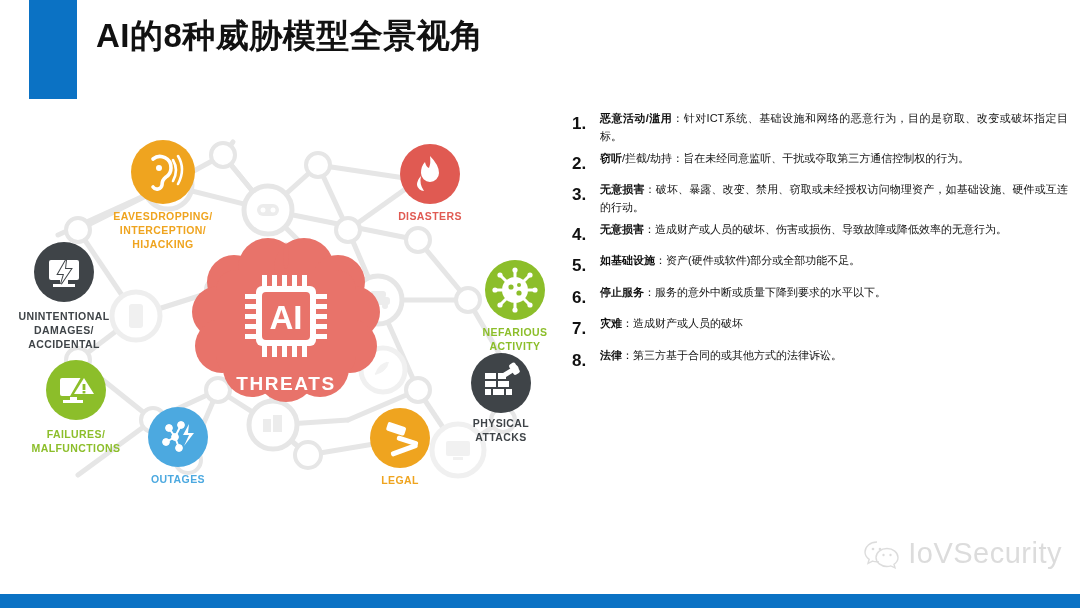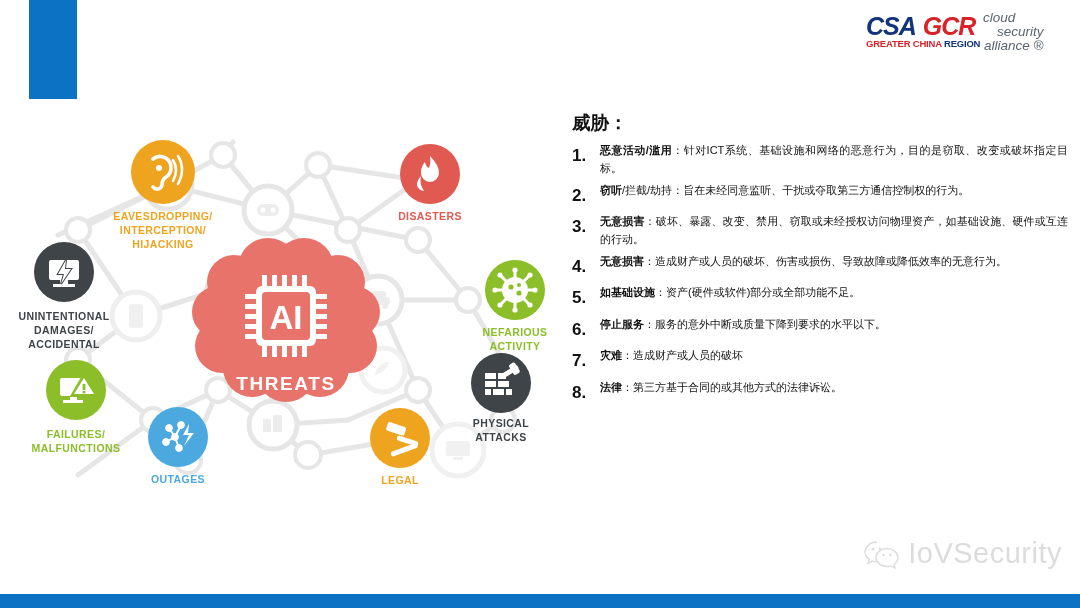--- a/index.html
+++ b/index.html
@@ -68,35 +68,22 @@
   
   .bottom-bar{position:absolute;left:0;bottom:0;width:1080px;height:14px;background:#0b72c4;}
 </style>
 </head>
 <body>
 
 <div class="slide">
 
   <div class="accent-bar"></div>
 
-
-  <div class="logo">
-    <div class="logo-row1">
-      <span class="logo-csa">CSA</span>
-      <span class="logo-gcr">GCR</span>
-    </div>
-    <div class="logo-gcr-line">
-      <span class="gcr-greater">GREATER</span>
-      <span class="gcr-china">CHINA</span>
-      <span class="gcr-region">REGION</span>
-    </div>
-    <div class="logo-cloud">cloud</div>
-    <div class="logo-security">security</div>
-    <div class="logo-alliance">alliance ®</div>
-  </div>
+  <div class="page-title">AI的8种威胁模型全景视角</div>
+
 
   <div class="graphic">
     <svg width="540" height="400" viewBox="0 0 540 400" xmlns="http://www.w3.org/2000/svg">
       <defs>
         <g id="ringnode">
           <circle r="19" fill="#fff" stroke="#e3e3e3" stroke-width="4"></circle>
         </g>
       </defs>
 
       <g stroke="#e6e6e6" stroke-width="5" fill="none" stroke-linecap="round">
@@ -402,21 +389,20 @@
         <g transform="translate(412,54)" fill="#fff">
           <path d="M0 -18 q9 9 9 17 a9 9 0 0 1 -18 0 q0 -7 4 -11 q1 5 4 6 q2 -5 1 -12 z"></path>
           <path d="M-9 2 q-4 4 -4 9 a7 7 0 0 0 7 6 q-5 -7 -3 -15 z"></path>
         </g>
         <text x="412" y="100" text-anchor="middle" fill="#e05a52" font-family="Liberation Sans, sans-serif" font-size="10.5" font-weight="bold" letter-spacing=".4">DISASTERS</text>
       </g>
     </svg>
   </div>
 
   <div class="threats">
-    <div class="threats-heading">威胁：</div>
     <ol class="threat-list">
       <li class="threat-item">
         <span class="threat-num">1.</span>
         <span class="threat-text"><b>恶意活动/滥用</b><span>：针对ICT系统、基础设施和网络的恶意行为，目的是窃取、改变或破坏指定目标。</span></span>
       </li>
       <li class="threat-item">
         <span class="threat-num">2.</span>
         <span class="threat-text"><b>窃听</b><span>/拦截/劫持</span><span>：旨在未经同意监听、干扰或夺取第三方通信控制权的行为。</span></span>
       </li>
       <li class="threat-item">

